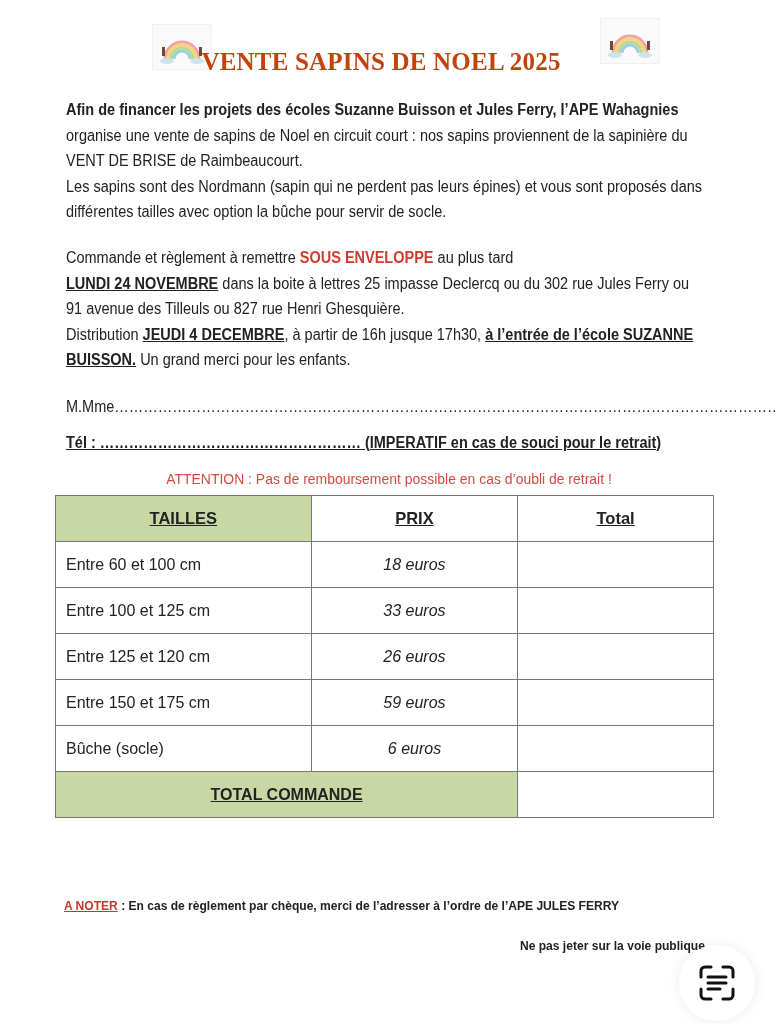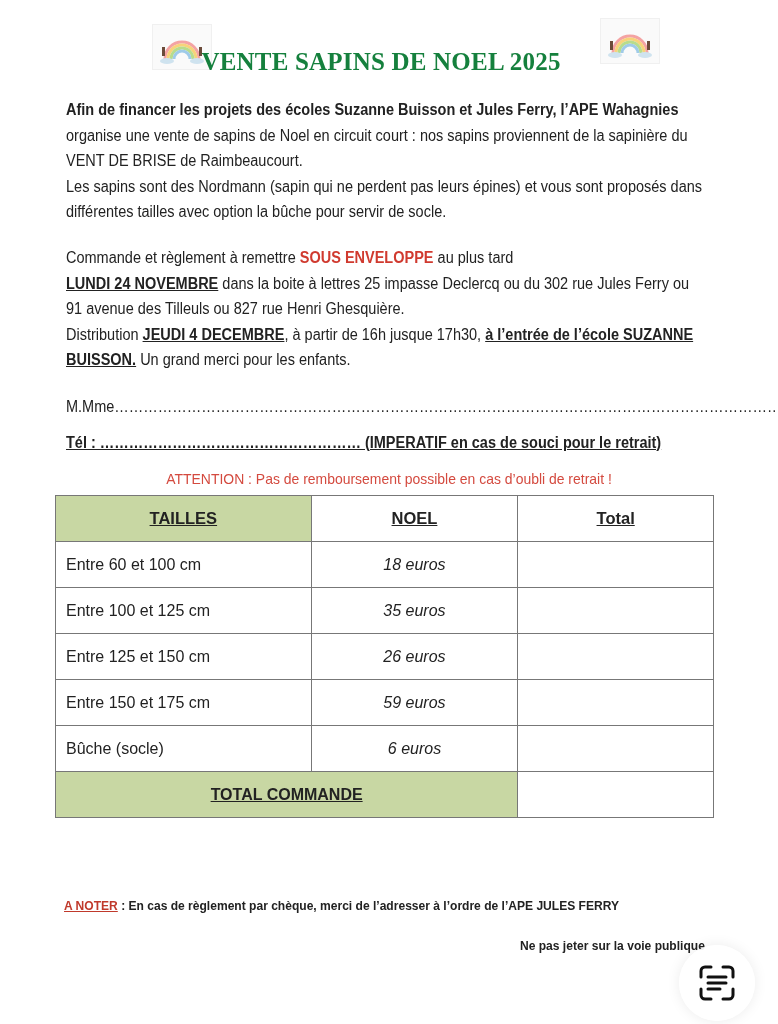--- a/index.html
+++ b/index.html
@@ -6,21 +6,21 @@
   body {
     width: 778px; height: 1024px; background: #ffffff; position: relative; overflow: hidden;
     font-family: "Liberation Serif", "DejaVu Serif", serif; color: #1a1a1a;
   }
   .logo { position: absolute; width: 58px; height: 44px; background: #fafafa; border: 1px solid #f0f0f0; }
   .logo svg { width: 100%; height: 100%; }
   #logo-left { left: 152px; top: 24px; }
   #logo-right { left: 600px; top: 18px; }
   .title {
     position: absolute; left: 0; right: 0; top: 48px; text-align: center;
-    font-weight: bold; font-size: 25px; letter-spacing: 0.2px; color: #15803d;
+    font-weight: bold; font-size: 25px; letter-spacing: 0.2px; color: #c2410c;
     padding-right: 16px;
   }
   .para {
     position: absolute; left: 66px; width: 690px; font-family: "Liberation Sans", "DejaVu Sans", sans-serif;
     font-size: 15.6px; line-height: 25.5px; color: #222; transform: scaleX(0.93); transform-origin: left top;
   }
   #intro { top: 97px; }
   #order { top: 245px; }
   .b { font-weight: bold; }
   .u { text-decoration: underline; }
@@ -104,35 +104,35 @@
 
 <div class="line" id="name-line">M.Mme…………………………………………………………………………………………………………………………</div>
 <div class="line" id="tel-line">Tél : ……………………………………………… (IMPERATIF en cas de souci pour le retrait)</div>
 
 <div class="attention">ATTENTION : Pas de remboursement possible en cas d’oubli de retrait !</div>
 
 <table class="order">
   <tbody>
       <tr>
     <th class="c1 green">TAILLES</th>
-    <th class="c2">NOEL</th>
+    <th class="c2">PRIX</th>
     <th class="c3">Total</th>
   </tr>
   <tr>
     <td class="size">Entre 60 et 100 cm</td>
     <td class="price">18 euros</td>
     <td></td>
   </tr>
   <tr>
     <td class="size">Entre 100 et 125 cm</td>
-    <td class="price">35 euros</td>
+    <td class="price">33 euros</td>
     <td></td>
   </tr>
   <tr>
-    <td class="size">Entre 125 et 150 cm</td>
+    <td class="size">Entre 125 et 120 cm</td>
     <td class="price">26 euros</td>
     <td></td>
   </tr>
   <tr>
     <td class="size">Entre 150 et 175 cm</td>
     <td class="price">59 euros</td>
     <td></td>
   </tr>
   <tr>
     <td class="size">Bûche (socle)</td>

